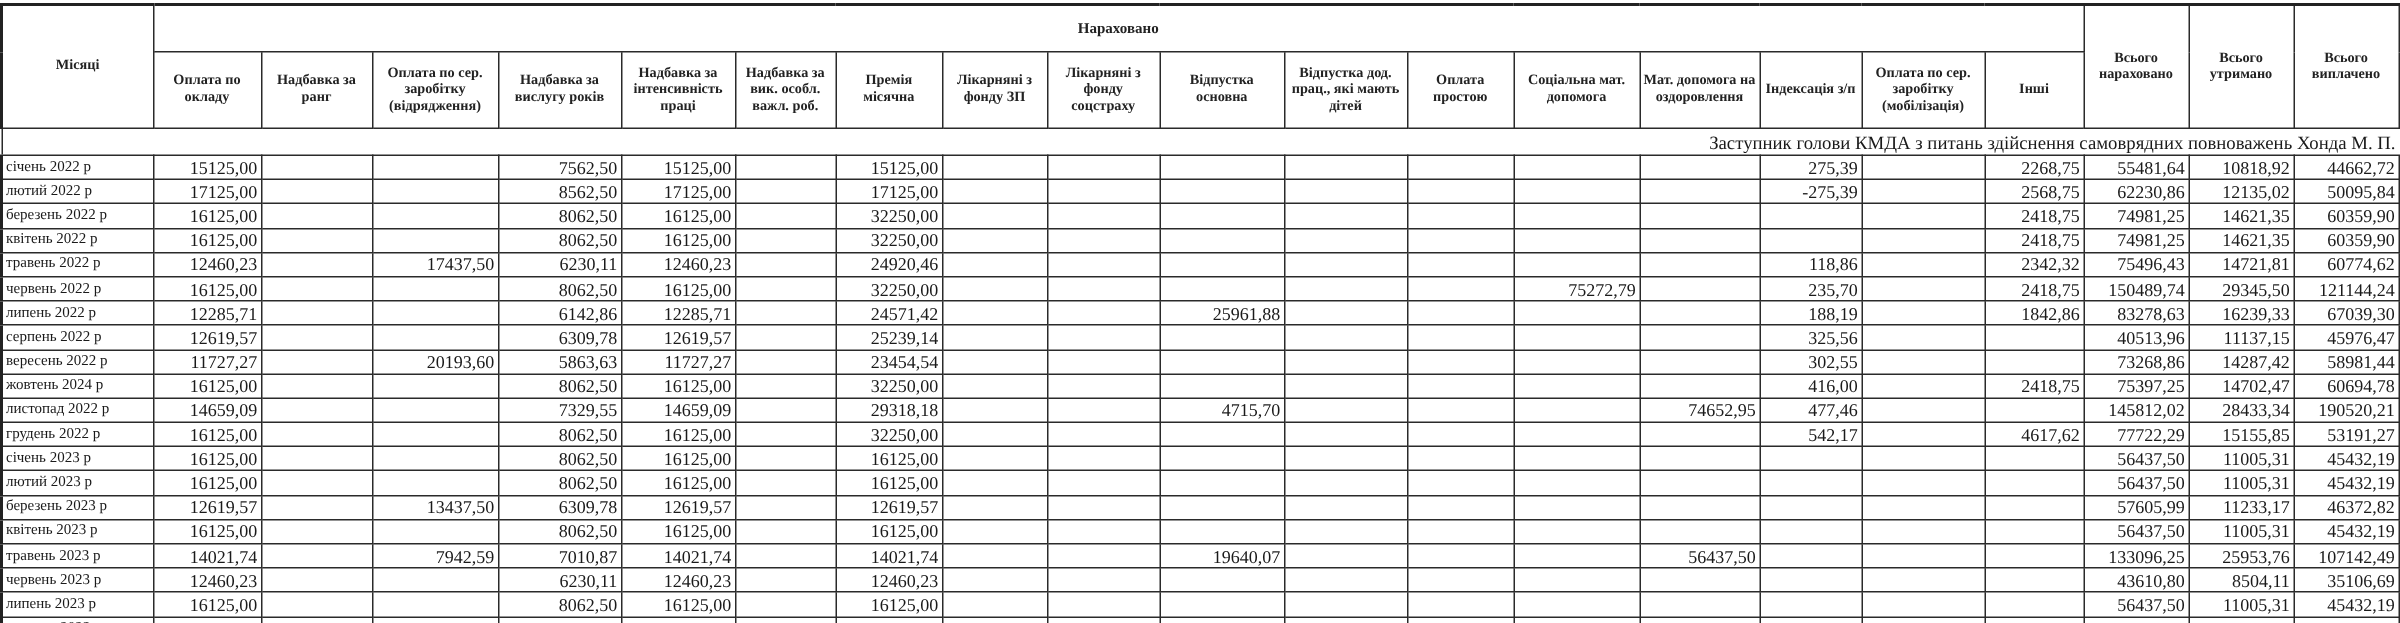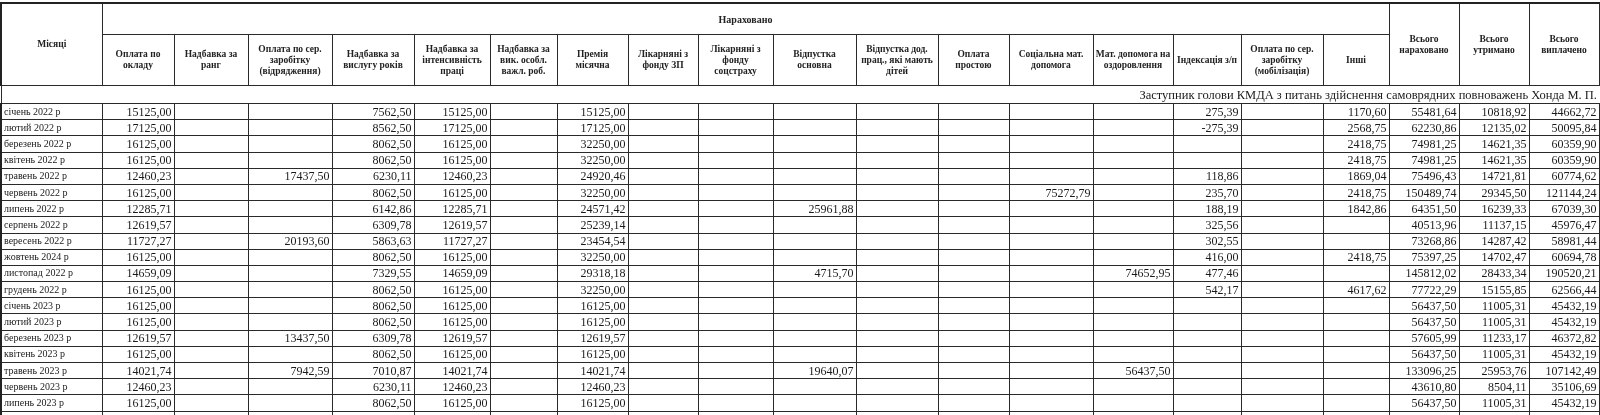--- a/index.html
+++ b/index.html
@@ -87,21 +87,21 @@
           <td>15125,00</td>
           <td></td>
           <td></td>
           <td></td>
           <td></td>
           <td></td>
           <td></td>
           <td></td>
           <td>275,39</td>
           <td></td>
-          <td>1170,60</td>
+          <td>2268,75</td>
           <td>55481,64</td>
           <td>10818,92</td>
           <td>44662,72</td>
         </tr>
         <tr>
           <td class="m outer">лютий 2022 р</td>
           <td>17125,00</td>
           <td></td>
           <td></td>
           <td>8562,50</td>
@@ -179,21 +179,21 @@
           <td>24920,46</td>
           <td></td>
           <td></td>
           <td></td>
           <td></td>
           <td></td>
           <td></td>
           <td></td>
           <td>118,86</td>
           <td></td>
-          <td>1869,04</td>
+          <td>2342,32</td>
           <td>75496,43</td>
           <td>14721,81</td>
           <td>60774,62</td>
         </tr>
         <tr>
           <td class="m outer">червень 2022 р</td>
           <td>16125,00</td>
           <td></td>
           <td></td>
           <td>8062,50</td>
@@ -226,21 +226,21 @@
           <td></td>
           <td></td>
           <td>25961,88</td>
           <td></td>
           <td></td>
           <td></td>
           <td></td>
           <td>188,19</td>
           <td></td>
           <td>1842,86</td>
-          <td>64351,50</td>
+          <td>83278,63</td>
           <td>16239,33</td>
           <td>67039,30</td>
         </tr>
         <tr>
           <td class="m outer">серпень 2022 р</td>
           <td>12619,57</td>
           <td></td>
           <td></td>
           <td>6309,78</td>
           <td>12619,57</td>
@@ -343,21 +343,21 @@
           <td></td>
           <td></td>
           <td></td>
           <td></td>
           <td></td>
           <td>542,17</td>
           <td></td>
           <td>4617,62</td>
           <td>77722,29</td>
           <td>15155,85</td>
-          <td>62566,44</td>
+          <td>53191,27</td>
         </tr>
         <tr>
           <td class="m outer">січень 2023 р</td>
           <td>16125,00</td>
           <td></td>
           <td></td>
           <td>8062,50</td>
           <td>16125,00</td>
           <td></td>
           <td>16125,00</td>

